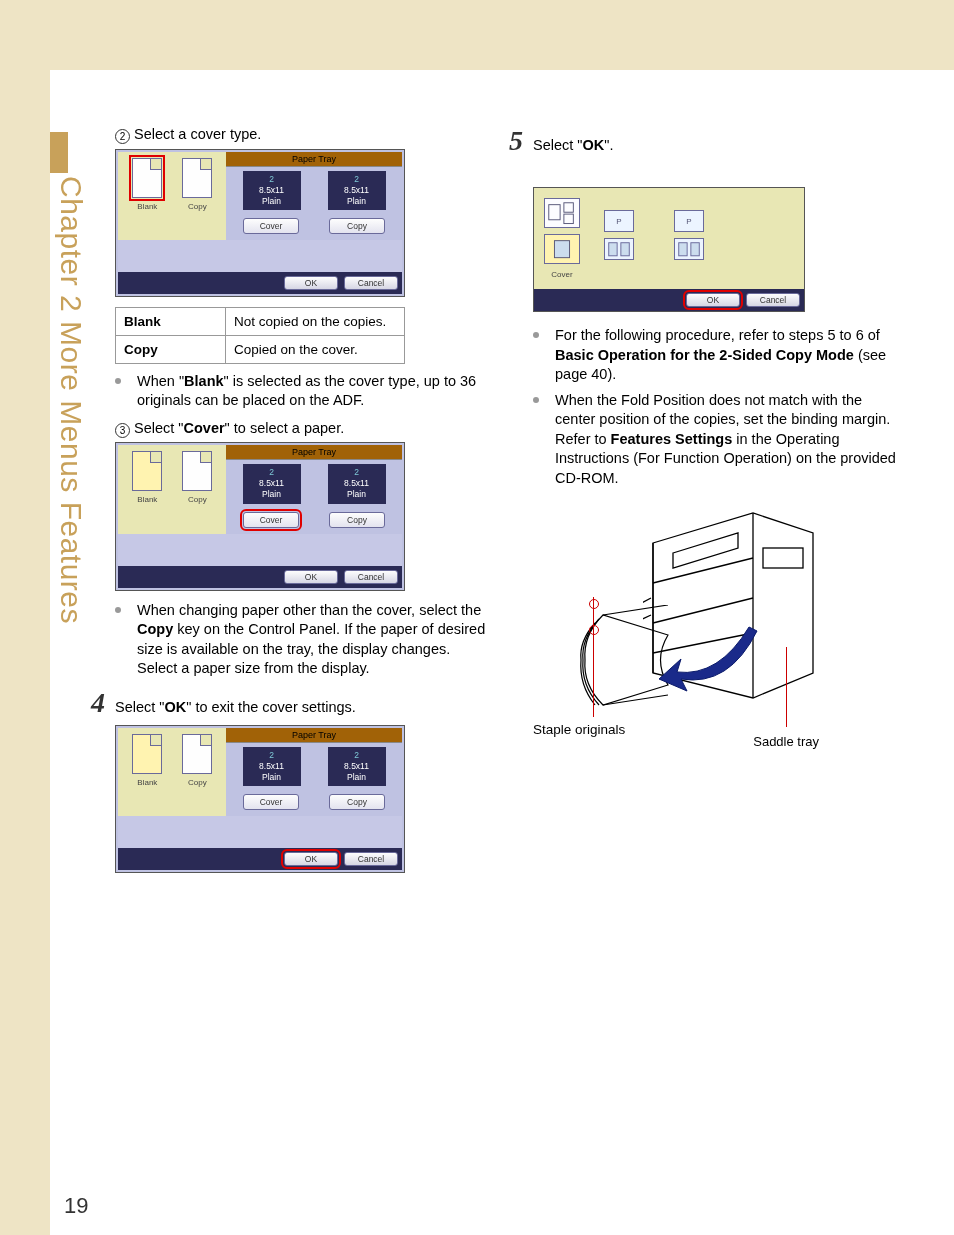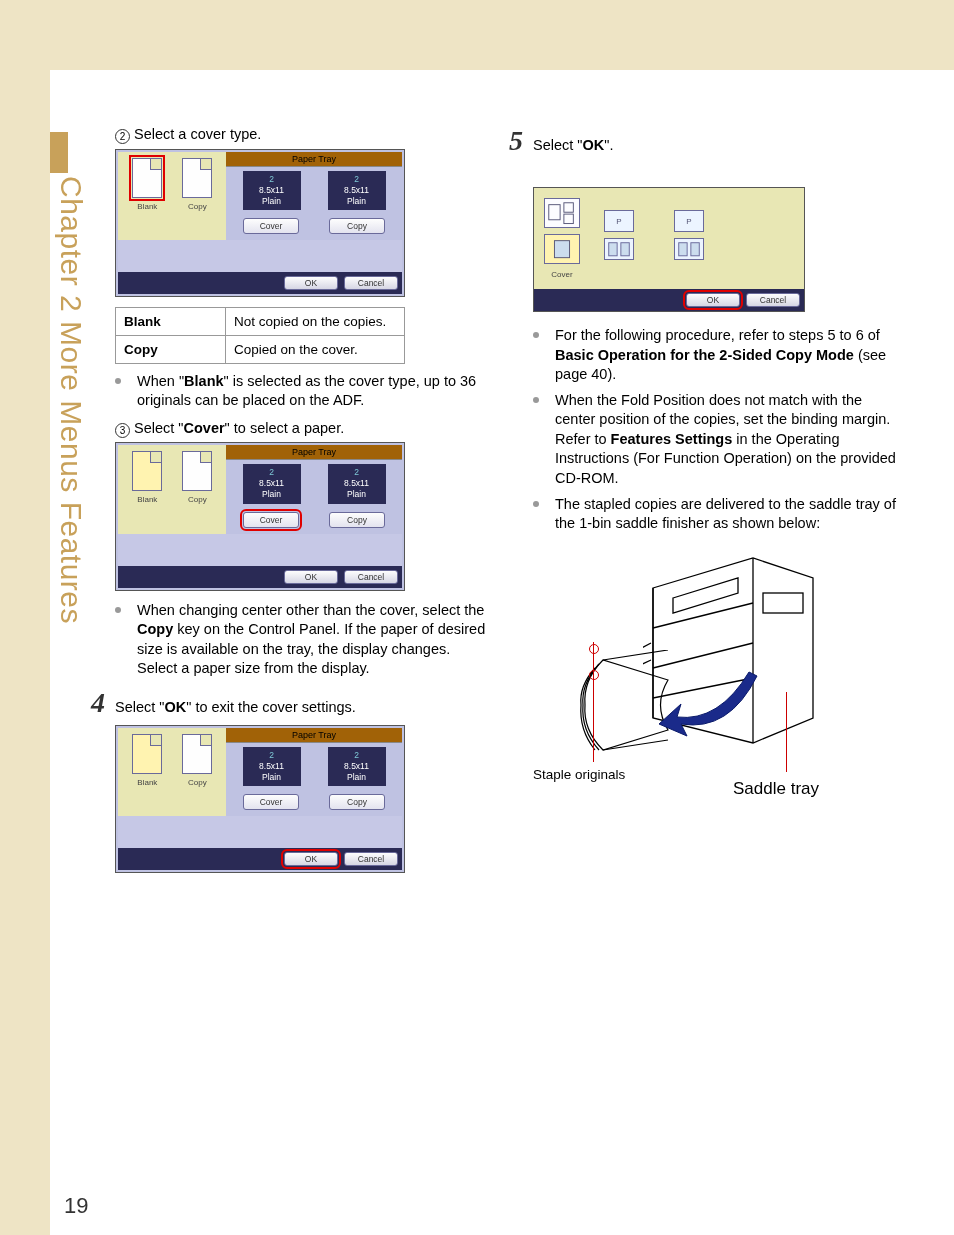--- a/index.html
+++ b/index.html
@@ -96,21 +96,21 @@
     width: 310px; height: 260px; position: relative; margin: 8px 0;
   }
   .staple-line { position: absolute; left: 60px; top: 100px; width: 1px; height: 120px; background: #c00; }
   .staple-line::before, .staple-line::after {
     content: ''; position: absolute; left: -4px; width: 8px; height: 8px; border: 1px solid #c00; border-radius: 50%;
   }
   .staple-line::before { top: 2px; }
   .staple-line::after { top: 28px; }
   .staple-label { position: absolute; left: 0px; top: 225px; font-size: 13.5px; }
   .saddle-line { position: absolute; right: 56px; top: 150px; width: 1px; height: 80px; background: #c00; }
-  .saddle-label { position: absolute; right: 24px; top: 237px; font-size: 17px; }
+  .saddle-label { position: absolute; right: 24px; top: 237px; font-size: 13px; }
   .printer-body {
     position: absolute; right: 20px; top: 6px; width: 180px; height: 200px;
   }
   .printer-body svg { width: 100%; height: 100%; }
   .output-stack {
     position: absolute; left: 40px; top: 108px; width: 110px; height: 110px;
   }
   .output-stack svg { width: 100%; height: 100%; }
   .arrow {
     position: absolute; left: 126px; top: 120px; width: 100px; height: 80px;
@@ -222,21 +222,21 @@
           <div class="lcd-footer">
             <div class="foot-btn">OK</div>
             <div class="foot-btn">Cancel</div>
           </div>
         </div>
       </div>
 
       <div class="bullet-list">
         <div class="bullet-item">
           <div class="bullet-dot"></div>
-          <div class="bullet-text"><span>When changing center other than the cover, select the </span><b>Copy</b><span> key on the Control Panel. If the paper of desired size is available on the tray, the display changes.</span><br><span>Select a paper size from the display.</span></div>
+          <div class="bullet-text"><span>When changing paper other than the cover, select the </span><b>Copy</b><span> key on the Control Panel. If the paper of desired size is available on the tray, the display changes.</span><br><span>Select a paper size from the display.</span></div>
         </div>
       </div>
 
       <div class="step-row" style="margin-top:6px;">
         <div class="step-num">4</div>
         <div class="instr"><span>Select "</span><b>OK</b><span>" to exit the cover settings.</span></div>
       </div>
 
       <div class="lcd">
         <div class="lcd-inner">
@@ -330,24 +330,20 @@
       </div>
 
       <div class="bullet-list" style="margin-top:14px;">
         <div class="bullet-item">
           <div class="bullet-dot"></div>
           <div class="bullet-text"><span>For the following procedure, refer to steps 5 to 6 of </span><b>Basic Operation for the 2-Sided Copy Mode</b><span> (see page 40).</span></div>
         </div>
         <div class="bullet-item">
           <div class="bullet-dot"></div>
           <div class="bullet-text"><span>When the Fold Position does not match with the center position of the copies, set the binding margin. Refer to </span><b>Features Settings</b><span> in the Operating Instructions (For Function Operation) on the provided CD-ROM.</span></div>
-        </div>
-        <div class="bullet-item">
-          <div class="bullet-dot"></div>
-          <div class="bullet-text">The stapled copies are delivered to the saddle tray of the 1-bin saddle finisher as shown below:</div>
         </div>
       </div>
 
       <div class="finisher">
         <div class="printer-body">
           <svg viewBox="0 0 180 200">
             <g fill="none" stroke="#000" stroke-width="1.3">
               <path d="M10 40 L110 10 L170 30 L170 170 L110 195 L10 170 Z"></path>
               <path d="M110 10 L110 195"></path>
               <path d="M10 40 L10 170"></path>

